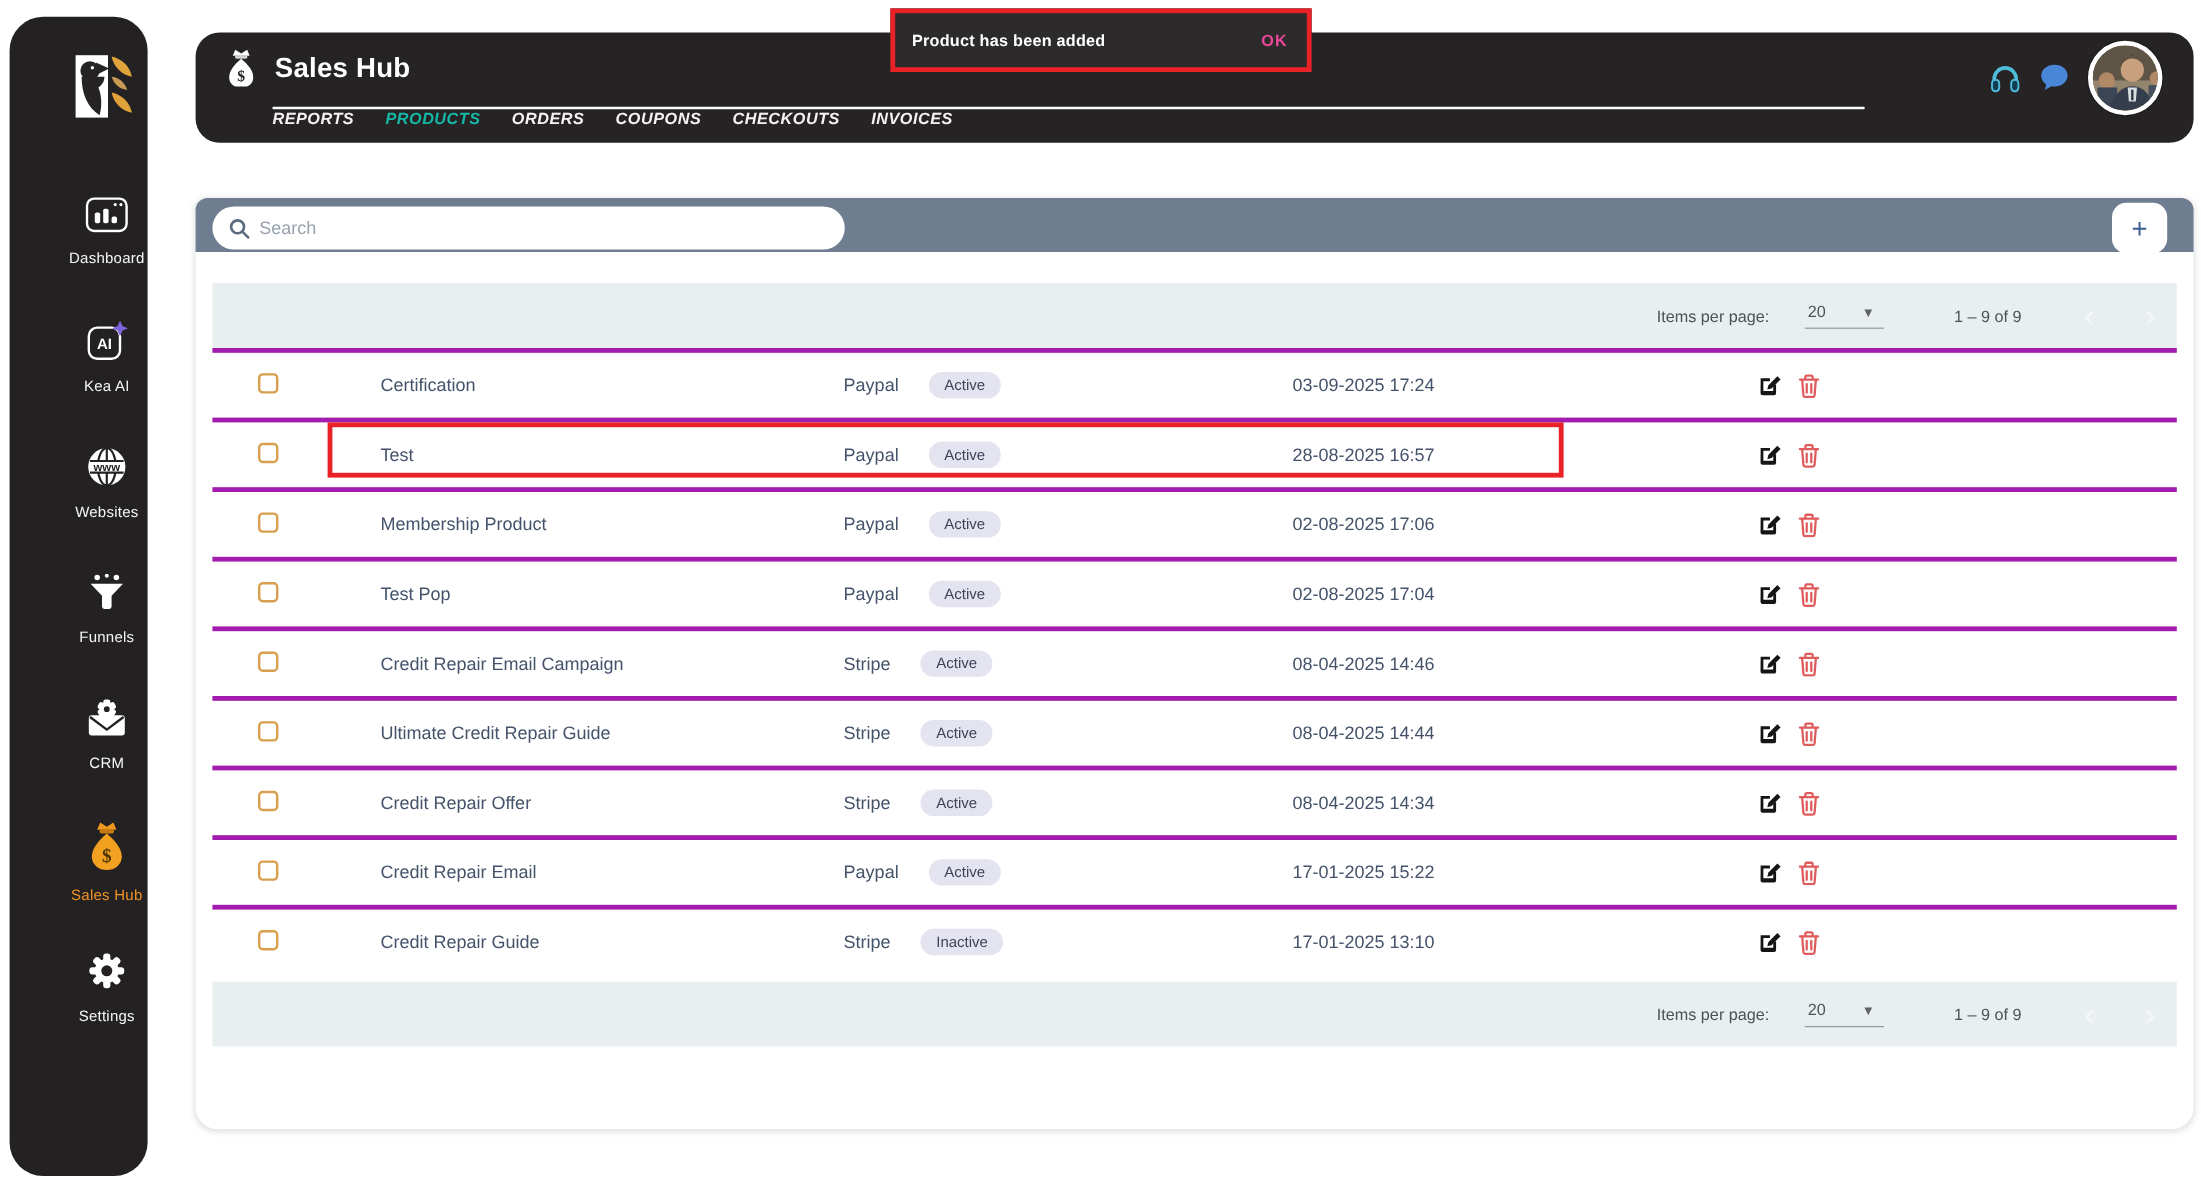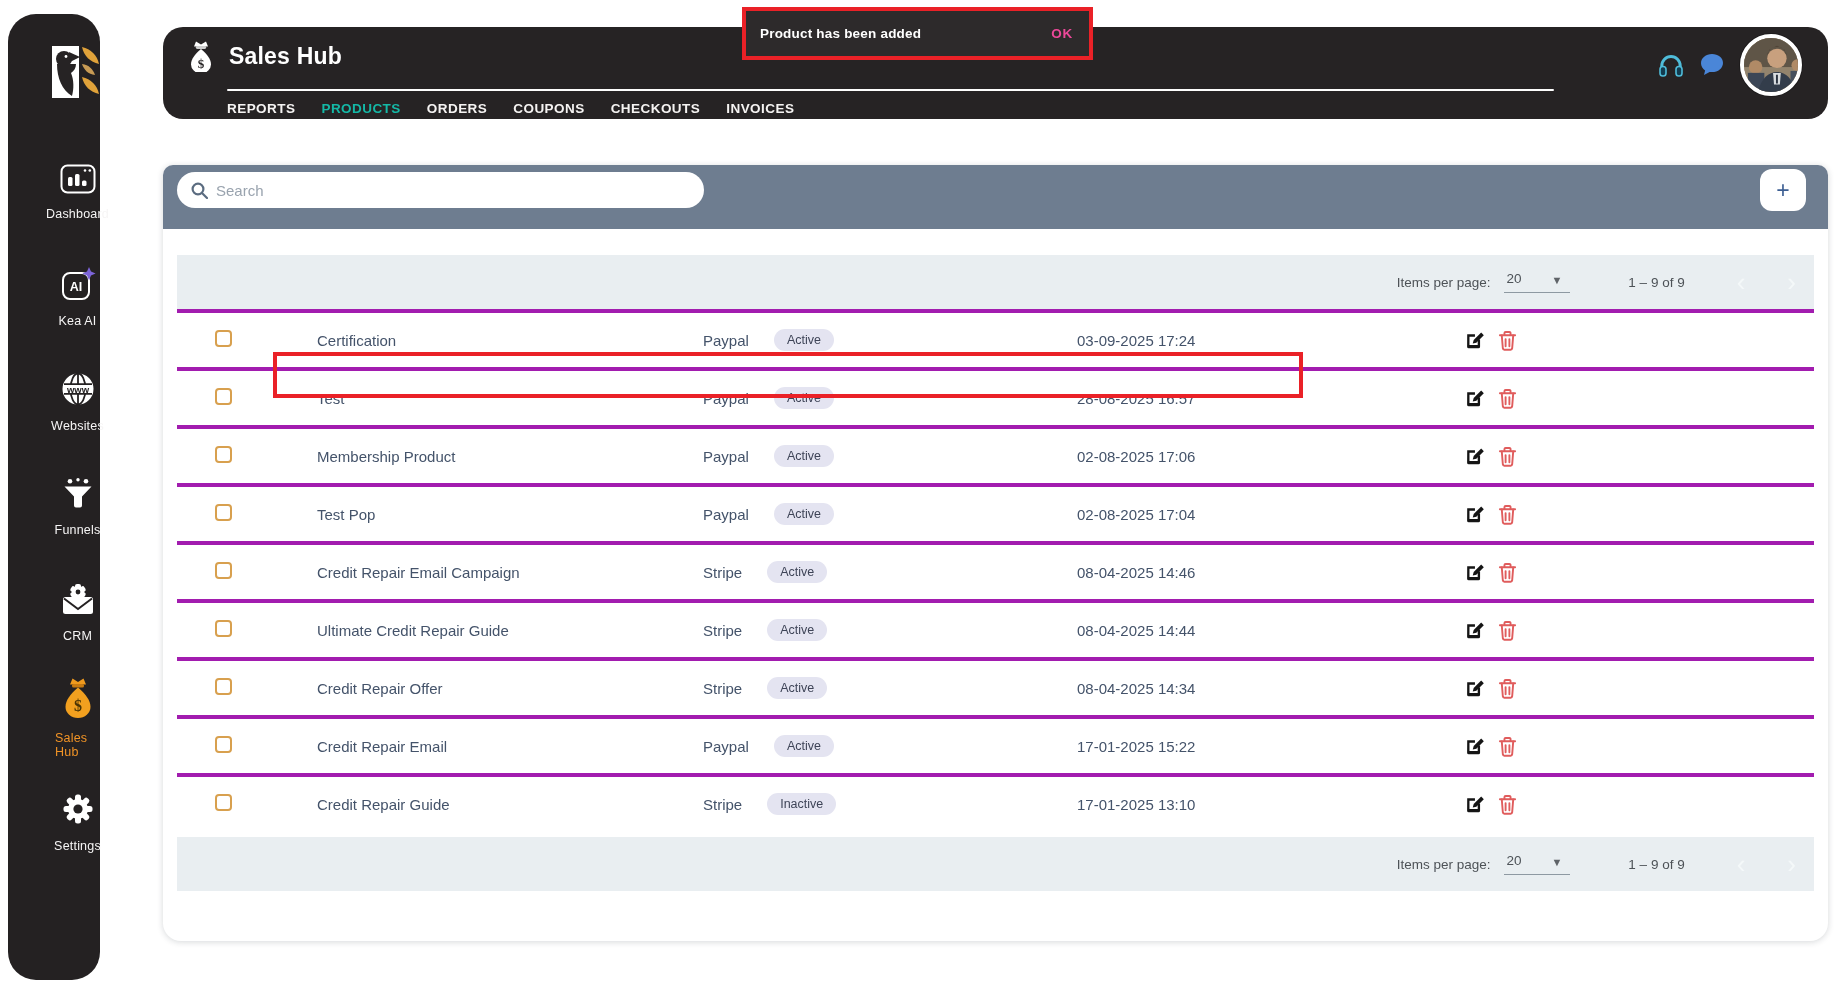--- a/index.html
+++ b/index.html
@@ -1,63 +1,63 @@
 <!DOCTYPE html>
 <html><head>
 <meta charset="utf-8">
 <style>
   * { margin:0; padding:0; box-sizing:border-box; }
   html,body { width:1834px; height:989px; background:#ffffff; font-family:"Liberation Sans", sans-serif; position:relative; overflow:hidden; }
 
   
-  .sidebar { position:absolute; left:8px; top:14px; width:92px; height:966px;
+  .sidebar { position:absolute; left:8px; top:14px; width:115px; height:966px;
     background:#242122; border-radius:28px; display:flex; flex-direction:column; align-items:center;padding-left:47px; }
   .logo { margin-top:30px; width:58px; height:56px; cursor:pointer; }
   .side-items { margin-top:40px; display:flex; flex-direction:column; width:100%; }
   .side-item { height:105px; display:flex; flex-direction:column; align-items:center; justify-content:center; gap:9px; cursor:pointer; }
   .side-item .lbl { font-size:12.5px; color:#f6f5f5; font-weight:500; letter-spacing:.2px; }
   .side-item.active .lbl { color:#f09326; }
 
   
   .header-card { position:absolute; left:163px; top:27px; width:1665px; height:92px;
     background:#262324; border-radius:20px; }
   .hc-title { position:absolute; left:24px; top:13px; display:flex; align-items:center; gap:14px; }
   .hc-title .title { color:#ffffff; font-size:23px; font-weight:700; letter-spacing:.2px; }
   .hc-divider { position:absolute; left:64px; right:274px; top:62px; height:2px; background:#fdfdfd; border-radius:1px; }
-  .nav { position:absolute; left:64px; top:74px; display:flex; gap:26px; }
+  .nav { position:absolute; left:64px; top:64px; display:flex; gap:26px;font-style:italic; }
   .nav-tab { color:#f5f3f2; font-size:13.5px; font-weight:700; letter-spacing:.45px; cursor:pointer; }
   .nav-tab.active { color:#14b8a6; }
   .hc-right { position:absolute; right:26px; top:7px; display:flex; align-items:center; gap:15px; }
   .icon-round { cursor:pointer; display:flex; align-items:center; }
   .avatar { width:62px; height:62px; border-radius:50%; border:4px solid #ffffff; overflow:hidden; cursor:pointer;
     box-shadow:0 0 0 1px rgba(0,0,0,.25); background:#8b7e6a; }
 
   
   .toast { position:absolute; left:742px; top:7px; width:351px; height:53px; z-index:60;
     border:4px solid #ea2127; background:#2d2a2b; display:flex; align-items:center; padding:0 16px 0 14px; }
   .toast .msg { color:#ffffff; font-size:13.5px; font-weight:600; letter-spacing:.2px; }
   .toast .ok { margin-left:auto; background:none; border:none; color:#ec4899; font-size:13.5px; font-weight:700;
     letter-spacing:.8px; cursor:pointer; font-family:"Liberation Sans",sans-serif; }
 
   
   .content-card { position:absolute; left:163px; top:165px; width:1665px; height:776px; background:#ffffff;
     border-radius:10px 10px 18px 18px; box-shadow:0 1px 6px rgba(30,40,50,.18); }
-  .search-band { height:64px; background:#6e7d90; border-radius:10px 10px 0 0; position:relative;padding-left:44px; }
+  .search-band { height:45px; background:#6e7d90; border-radius:10px 10px 0 0; position:relative;padding-left:44px; }
   .search-box { position:absolute; left:14px; top:7px; width:527px; height:36px; background:#ffffff; border-radius:18px;
     display:flex; align-items:center; padding:0 14px; gap:8px; }
   .search-box input { border:none; outline:none; flex:1; font-size:15px; color:#3e4c5f; background:transparent; font-family:"Liberation Sans",sans-serif; }
   .search-box input::placeholder { color:#99a3ae; }
   .add-btn { position:absolute; right:22px; top:4px; width:46px; height:42px; background:#ffffff; border:none;
     border-radius:12px; font-size:23px; color:#3c5e92; cursor:pointer; line-height:1; font-family:"Liberation Sans",sans-serif; }
 
   .card-body { padding:0 14px; }
   .pager { margin-top:26px; height:54px; background:#e9eef1; display:flex; align-items:center; justify-content:flex-end;
     padding-right:18px; color:#4d5257; font-size:13.5px; }
   .pager.bottom { margin-top:6px; }
-  .pager .ipp-label { margin-right:14px; }
+  .pager .ipp-label { margin-right:30px; }
   .page-size { display:flex; align-items:flex-end; gap:30px; border-bottom:1px solid #8e99a2; padding:0 8px 6px 2px; cursor:pointer; }
   .page-size .caret { font-size:11px; color:#5f6368; }
   .pager .range { margin-left:58px; }
   .pager .chev { margin-left:52px; font-size:26px; color:#f4f8f9; cursor:default; line-height:0; }
   .pager .chev + .chev { margin-left:42px; }
 
   
   .thead, .trow { display:grid; grid-template-columns:140px 386px 374px 387px 1fr; align-items:center; }
   .thead { height:52px; color:#43526b; font-size:15px; font-weight:700; }
   .trow { height:58px; border-top:4px solid #a21caf; color:#44536a; font-size:15px; }

